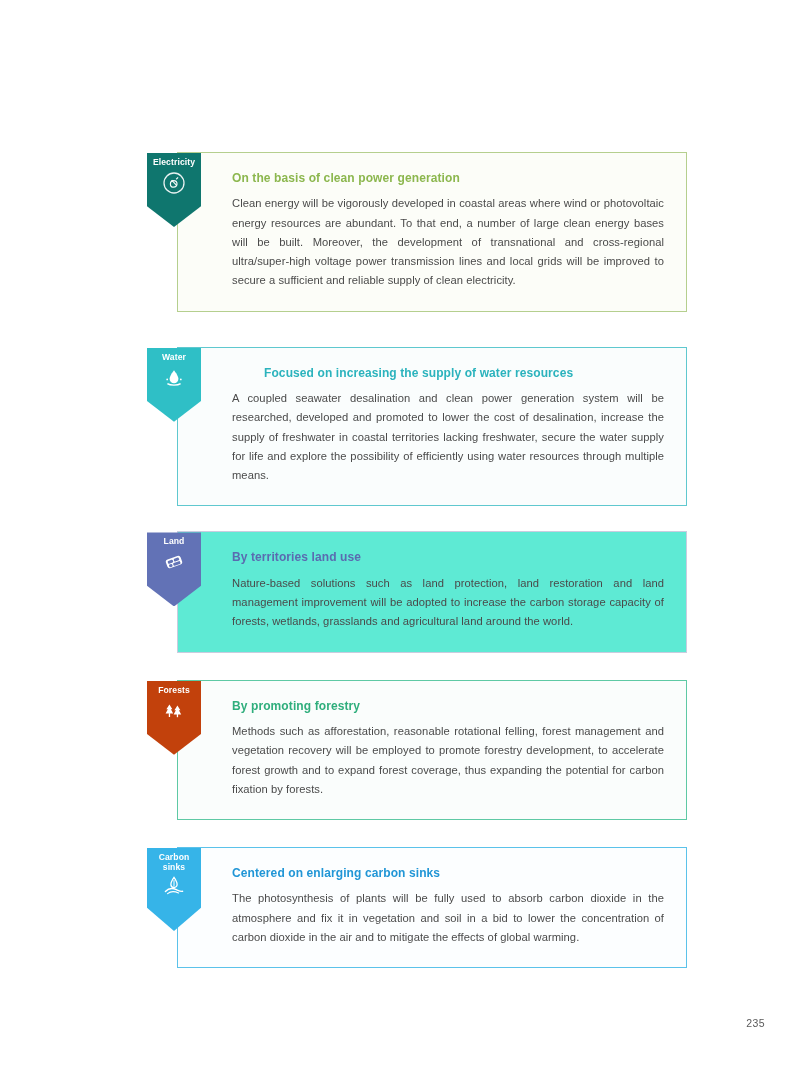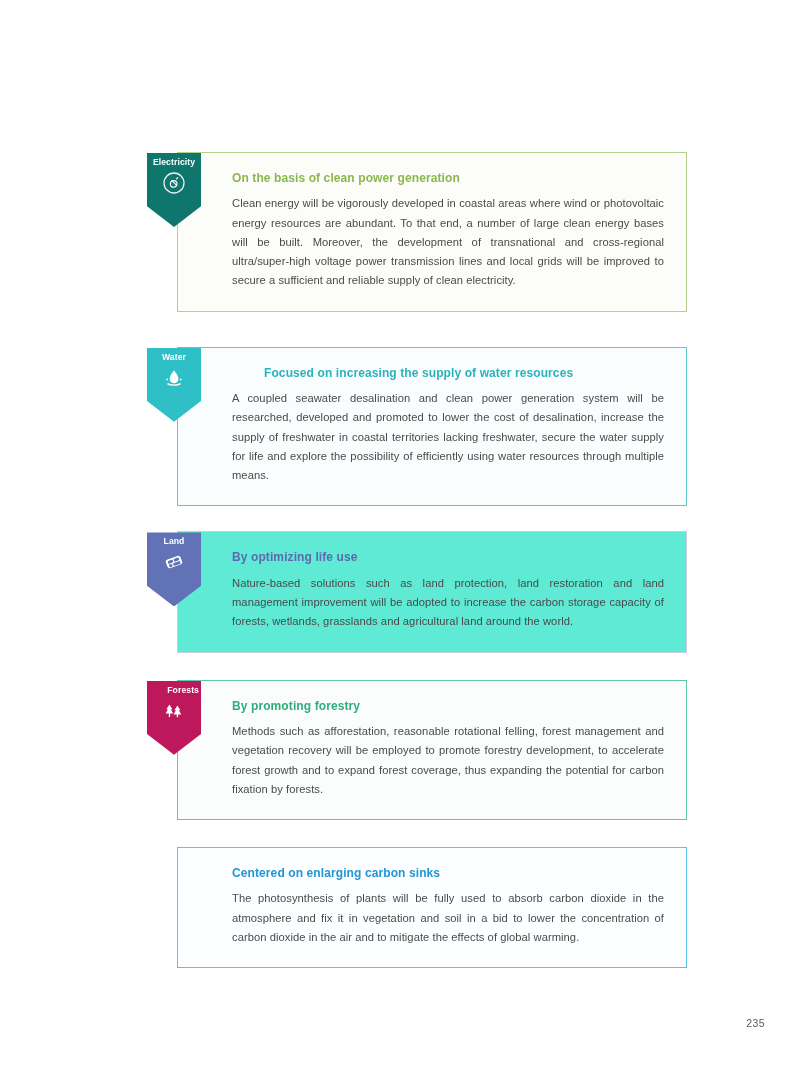--- a/index.html
+++ b/index.html
@@ -85,21 +85,21 @@
     text-align: center;
     color: #ffffff;
     -webkit-clip-path: polygon(0 0, 100% 0, 100% 72%, 50% 100%, 0 72%);
     clip-path: polygon(0 0, 100% 0, 100% 72%, 50% 100%, 0 72%);
     padding-top: 5px;
     padding-bottom: 16px;
   }
   .badge.b-electricity { background: #0f766e; height: 53px; }
   .badge.b-water       { background: #2fbfc6; height: 53px; }
   .badge.b-land        { background: #6272b6; height: 53px; }
-  .badge.b-forests     { background: #be185d; height: 53px; text-align: right; }
+  .badge.b-forests     { background: #c2410c; height: 53px; }
   .badge.b-carbon      { background: #36b4e8; height: 62px; }
 
   .badge-label {
     display: block;
     font-size: 8.6px;
     font-weight: bold;
     line-height: 1.15;
     letter-spacing: 0.1px;
     padding: 0 2px;
     white-space: pre-line;
@@ -187,21 +187,21 @@
               <g transform="rotate(-20 12 12)">
                 <rect x="4.2" y="7.4" width="15.6" height="9.2" rx="2.6" ry="2.6" fill="#ffffff"></rect>
                 <rect x="6.1" y="9.1" width="5.3" height="2.9" rx="0.9" fill="#6272b6"></rect>
                 <rect x="12.5" y="9.1" width="5.3" height="2.9" rx="0.9" fill="#6272b6"></rect>
                 <rect x="6.1" y="12.9" width="3.3" height="2.9" rx="0.9" fill="#6272b6"></rect>
                 <rect x="10.5" y="12.9" width="7.3" height="2.9" rx="0.9" fill="#6272b6"></rect>
               </g>
             </svg>
           </span>
         </div>
-        <p class="card-title">By optimizing life use</p>
+        <p class="card-title">By territories land use</p>
         <p class="card-body">Nature-based solutions such as land protection, land restoration and land management improvement will be adopted to increase the carbon storage capacity of forests, wetlands, grasslands and agricultural land around the world.</p>
       </div>
     </div>
 
     <div class="gap-3"></div>
 
     <div class="card-wrap">
       <div class="card v-forests">
         <div class="badge b-forests">
           <span class="badge-label">Forests</span>
@@ -216,20 +216,32 @@
         </div>
         <p class="card-title">By promoting forestry</p>
         <p class="card-body">Methods such as afforestation, reasonable rotational felling, forest management and vegetation recovery will be employed to promote forestry development, to accelerate forest growth and to expand forest coverage, thus expanding the potential for carbon fixation by forests.</p>
       </div>
     </div>
 
     <div class="gap-4"></div>
 
     <div class="card-wrap">
       <div class="card v-carbon">
+        <div class="badge b-carbon">
+          <span class="badge-label">Carbon
+sinks</span>
+          <span class="badge-icon">
+            <svg viewBox="0 0 24 24">
+              <path d="M12 3.4 C12 3.4 8.9 7.8 8.9 10.4 a3.1 3.1 0 0 0 6.2 0 C15.1 7.8 12 3.4 12 3.4 z" fill="none" stroke="#ffffff" stroke-width="1.3"></path>
+              <path d="M12 6.0 L12 12.4" stroke="#ffffff" stroke-width="1.0"></path>
+              <path d="M3.4 17.4 C6.4 14.2 11.0 14.0 14.4 15.6 C16.4 16.5 18.2 17.6 20.6 17.3" fill="none" stroke="#ffffff" stroke-width="1.4" stroke-linecap="round"></path>
+              <path d="M5.6 19.6 C8.6 17.2 13.4 17.6 16.6 19.0" fill="none" stroke="#ffffff" stroke-width="1.2" stroke-linecap="round"></path>
+            </svg>
+          </span>
+        </div>
         <p class="card-title">Centered on enlarging carbon sinks</p>
         <p class="card-body">The photosynthesis of plants will be fully used to absorb carbon dioxide in the atmosphere and fix it in vegetation and soil in a bid to lower the concentration of carbon dioxide in the air and to mitigate the effects of global warming.</p>
       </div>
     </div>
 
   </div>
 
   <div class="page-number">235</div>
 
 </div>

